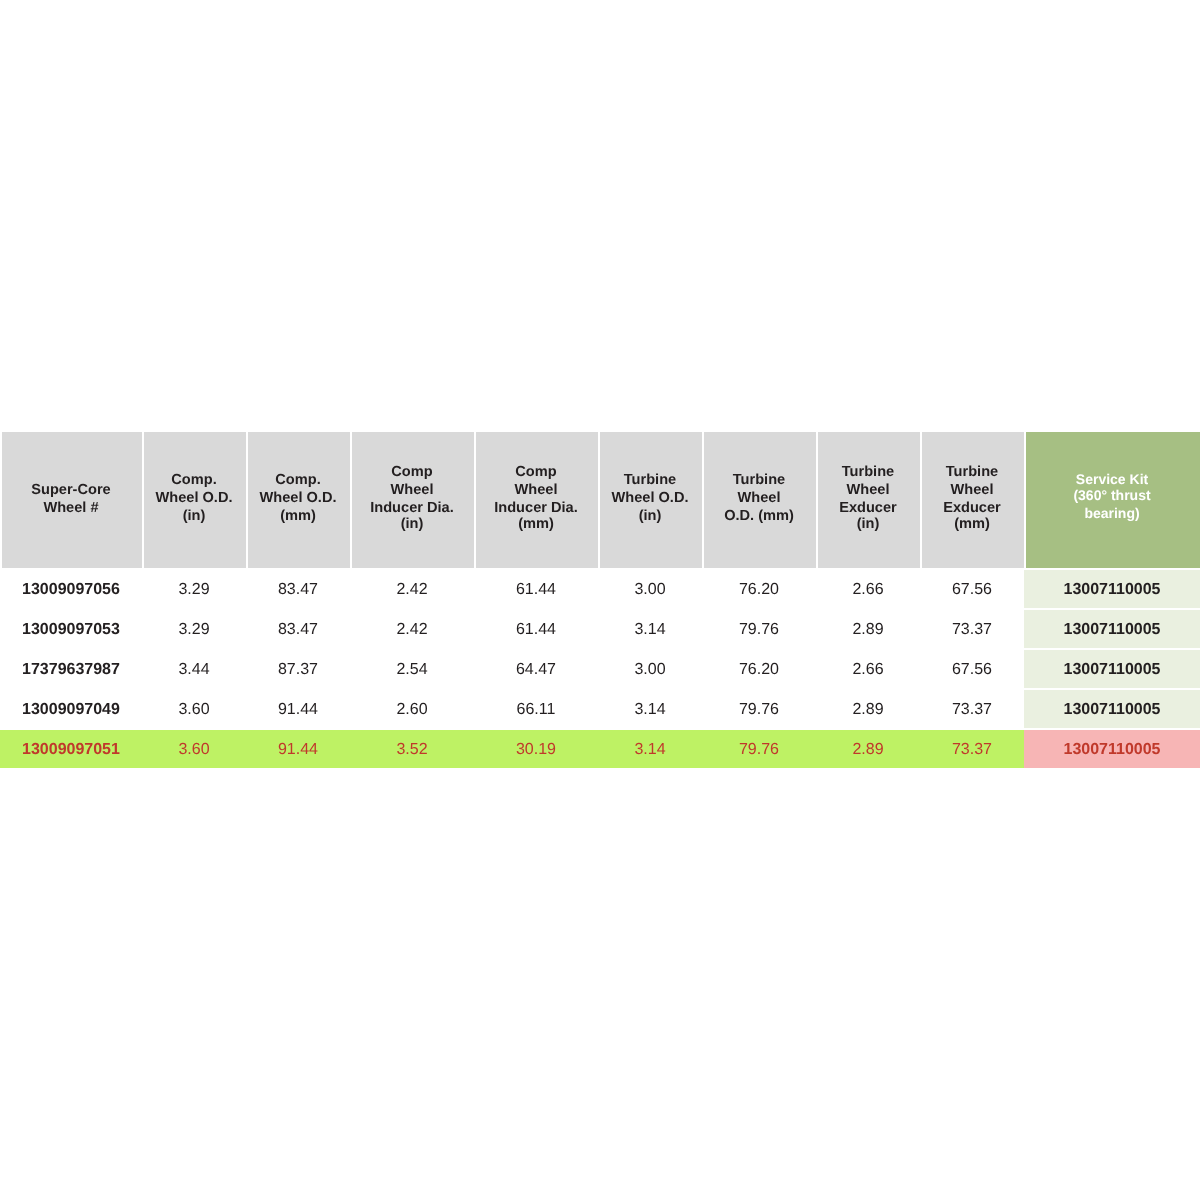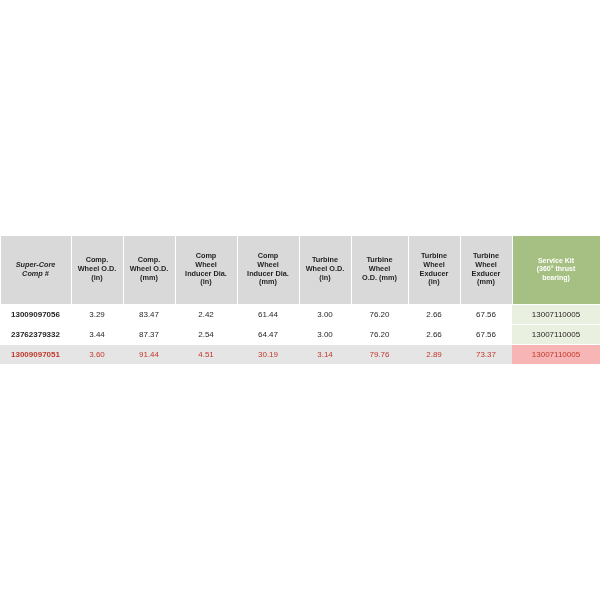--- a/index.html
+++ b/index.html
@@ -43,54 +43,53 @@
     border-top: none;
     border-bottom: 1px solid #ffffff;
   }
   thead th.service-kit {
     background: #a6bf83;
     color: #ffffff;
     font-size: 7px;
   }
   thead th.partcol {
     font-size: 7.3px;
-    font-style: italic;
   }
   tbody td {
     text-align: center;
     vertical-align: middle;
     height: 19px;
     padding: 0 1px;
     font-size: 8px;
     border-top: 1px solid #ffffff;
     border-bottom: 1px solid #ffffff;
     background: #ffffff;
   }
   tbody td.part {
     font-weight: bold;
     font-size: 8px;
   }
   tbody td.kit {
     background: #eaf0e0;
     color: #231f20;
   }
   tbody tr.highlight td {
-    background: #e5e5e5;
+    background: #bef264;
     color: #c0392b;
   }
   tbody tr.highlight td.kit {
     background: #f7b5b5;
     color: #c0392b;
   }
   tbody tr.highlight td.part {
     color: #c0392b;
     font-weight: bold;
   }
   tbody tr td:first-child { border-left: none; }
-  tbody tr td:last-child { border-right: none; }
+  tbody tr td:last-child { border-right: none; font-weight: bold; }
   .hdr-line { display: block; }
 </style>
 </head>
 <body>
 
 <div id="wrap">
   <table>
     <colgroup id="colgroup">
         <col style="width: 71px;">
         <col style="width: 52px;">
@@ -100,21 +99,21 @@
         <col style="width: 52px;">
         <col style="width: 57px;">
         <col style="width: 52px;">
         <col style="width: 52px;">
         <col style="width: 88px;">
       </colgroup>
     <thead>
       <tr id="header-row">
           <th class="partcol">
             <span class="hdr-line">Super-Core</span>
-            <span class="hdr-line">Comp #</span>
+            <span class="hdr-line">Wheel #</span>
           </th>
           <th>
             <span class="hdr-line">Comp.</span>
             <span class="hdr-line">Wheel O.D.</span>
             <span class="hdr-line">(in)</span>
           </th>
           <th>
             <span class="hdr-line">Comp.</span>
             <span class="hdr-line">Wheel O.D.</span>
             <span class="hdr-line">(mm)</span>
@@ -167,36 +166,60 @@
           <td>83.47</td>
           <td>2.42</td>
           <td>61.44</td>
           <td>3.00</td>
           <td>76.20</td>
           <td>2.66</td>
           <td>67.56</td>
           <td class="kit">13007110005</td>
         </tr>
         <tr>
-          <td class="part">23762379332</td>
+          <td class="part">13009097053</td>
+          <td>3.29</td>
+          <td>83.47</td>
+          <td>2.42</td>
+          <td>61.44</td>
+          <td>3.14</td>
+          <td>79.76</td>
+          <td>2.89</td>
+          <td>73.37</td>
+          <td class="kit">13007110005</td>
+        </tr>
+        <tr>
+          <td class="part">17379637987</td>
           <td>3.44</td>
           <td>87.37</td>
           <td>2.54</td>
           <td>64.47</td>
           <td>3.00</td>
           <td>76.20</td>
           <td>2.66</td>
           <td>67.56</td>
           <td class="kit">13007110005</td>
         </tr>
+        <tr>
+          <td class="part">13009097049</td>
+          <td>3.60</td>
+          <td>91.44</td>
+          <td>2.60</td>
+          <td>66.11</td>
+          <td>3.14</td>
+          <td>79.76</td>
+          <td>2.89</td>
+          <td>73.37</td>
+          <td class="kit">13007110005</td>
+        </tr>
         <tr class="highlight">
           <td class="part">13009097051</td>
           <td>3.60</td>
           <td>91.44</td>
-          <td>4.51</td>
+          <td>3.52</td>
           <td>30.19</td>
           <td>3.14</td>
           <td>79.76</td>
           <td>2.89</td>
           <td>73.37</td>
           <td class="kit">13007110005</td>
         </tr>
       </tbody>
   </table>
 </div>

